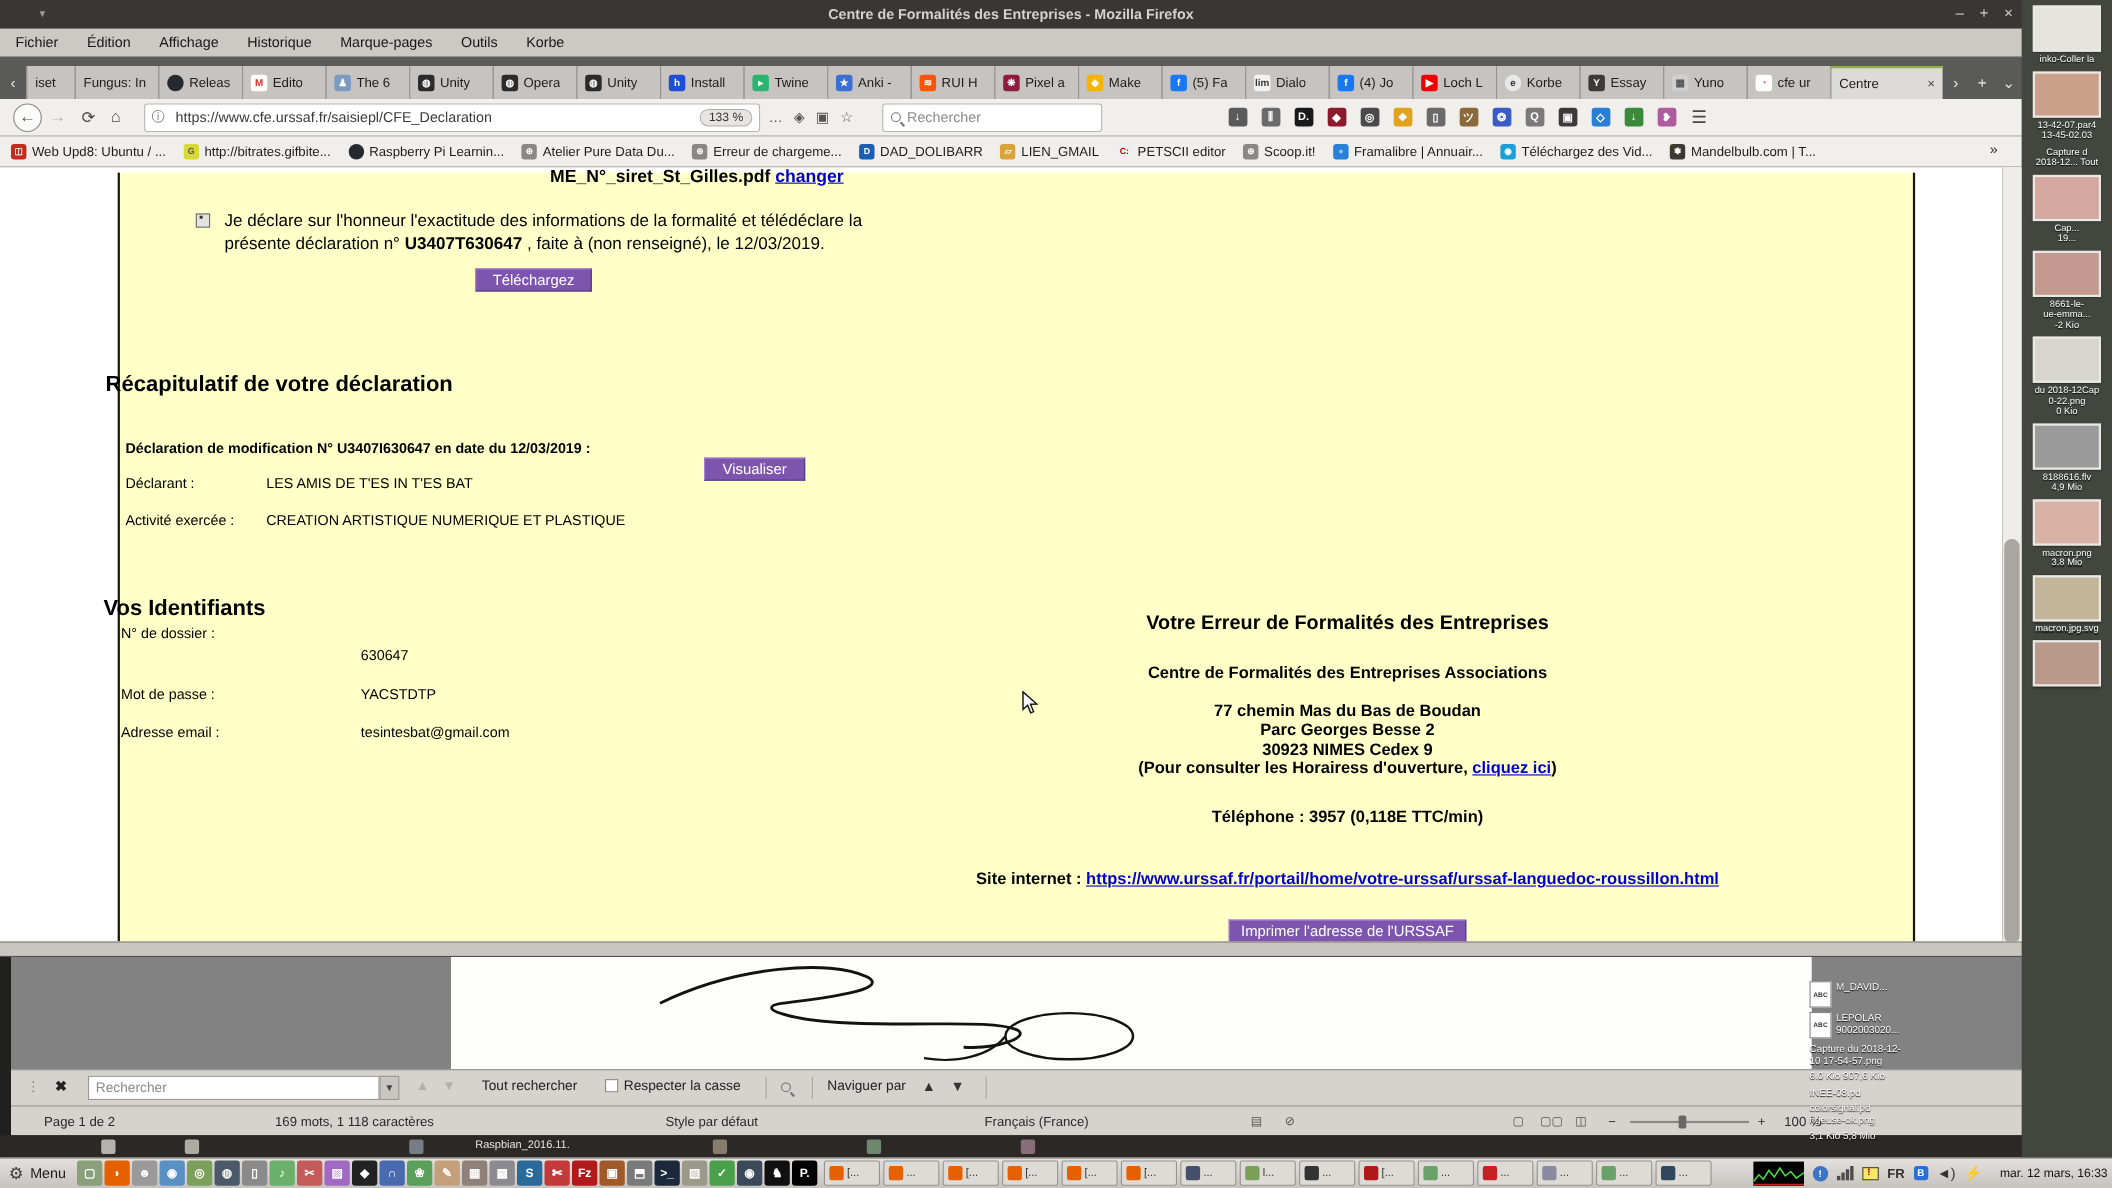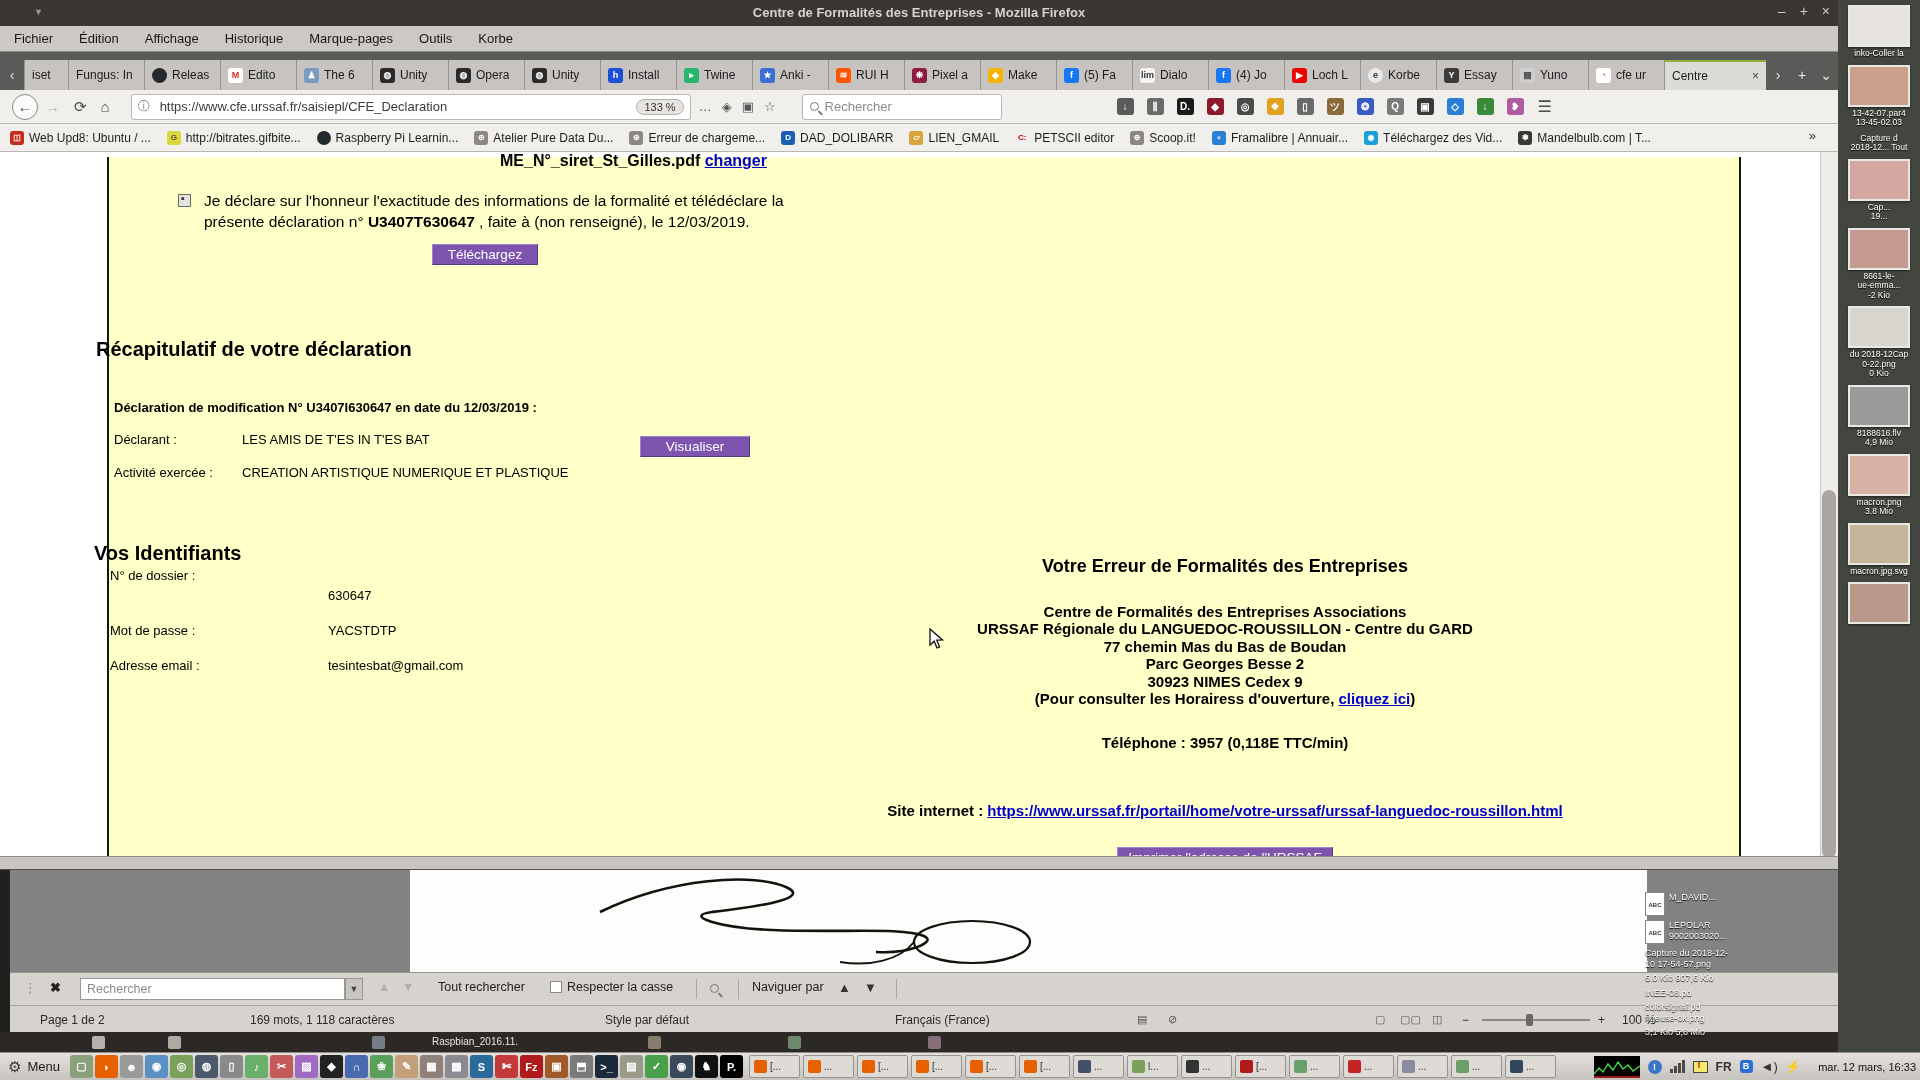--- a/index.html
+++ b/index.html
@@ -470,45 +470,45 @@
       <span>Je déclare sur l'honneur l'exactitude des informations de la formalité et télédéclare la</span><br>
       <span>présente déclaration n° </span><span class="b">U3407T630647</span><span> , faite à (non renseigné), le 12/03/2019.</span>
     </div>
     <span class="pbtn abs" style="left:432px;top:92px;width:106px">Téléchargez</span>
 
     <div class="pg h2" style="left:96px;top:186px">Récapitulatif de votre déclaration</div>
     <div class="pg b" style="left:114px;top:248px">Déclaration de modification N° U3407I630647 en date du 12/03/2019 :</div>
 
     <div class="pg" style="left:114px;top:280px">Déclarant :</div>
     <div class="pg" style="left:242px;top:280px">LES AMIS DE T'ES IN T'ES BAT</div>
-    <span class="pbtn abs" style="left:640px;top:284px;width:110px">Visualiser</span>
+    <span class="pbtn abs" style="left:640px;top:264px;width:92px">Visualiser</span>
 
     <div class="pg" style="left:114px;top:313px">Activité exercée :</div>
     <div class="pg" style="left:242px;top:313px">CREATION ARTISTIQUE NUMERIQUE ET PLASTIQUE</div>
 
     <div class="pg h2" style="left:94px;top:390px">Vos Identifiants</div>
     <div class="pg" style="left:110px;top:416px">N° de dossier :</div>
     <div class="pg" style="left:328px;top:436px">630647</div>
     <div class="pg" style="left:110px;top:471px">Mot de passe :</div>
     <div class="pg" style="left:328px;top:471px">YACSTDTP</div>
     <div class="pg" style="left:110px;top:506px">Adresse email :</div>
     <div class="pg" style="left:328px;top:506px">tesintesbat@gmail.com</div>
 
     <div id="cfeblock">
       <div class="b" style="font-size:18px">Votre Erreur de Formalités des Entreprises</div>
       <div class="addr" style="margin-top:26px">
         <span>Centre de Formalités des Entreprises Associations</span><br>
-        <span>URSSAF Régionale du LANGUEDOC-ROUSSILLON - Centre du GARD</span><br>
+        <br>
         <span>77 chemin Mas du Bas de Boudan</span><br>
         <span>Parc Georges Besse 2</span><br>
         <span>30923 NIMES Cedex 9</span><br>
         <span>(Pour consulter les Horairess d'ouverture, </span><a class="lnk b">cliquez ici</a><span>)</span>
       </div>
       <div class="b" style="margin-top:27px;font-size:15px">Téléphone : 3957 (0,118E TTC/min)</div>
-      <div class="b" style="margin-top:51px;font-size:15px">
+      <div class="b" style="margin-top:40px;font-size:15px">
         <span>Site internet : </span><a class="lnk b">https://www.urssaf.fr/portail/home/votre-urssaf/urssaf-languedoc-roussillon.html</a>
       </div>
       <span class="pbtn" style="margin-top:28px">Imprimer l'adresse de l'URSSAF</span>
     </div>
   </div>
 
   <div id="vscroll" class="abs"></div>
   <div id="vthumb" class="abs"></div>
   <div id="ffbottom" class="abs"></div>
 

